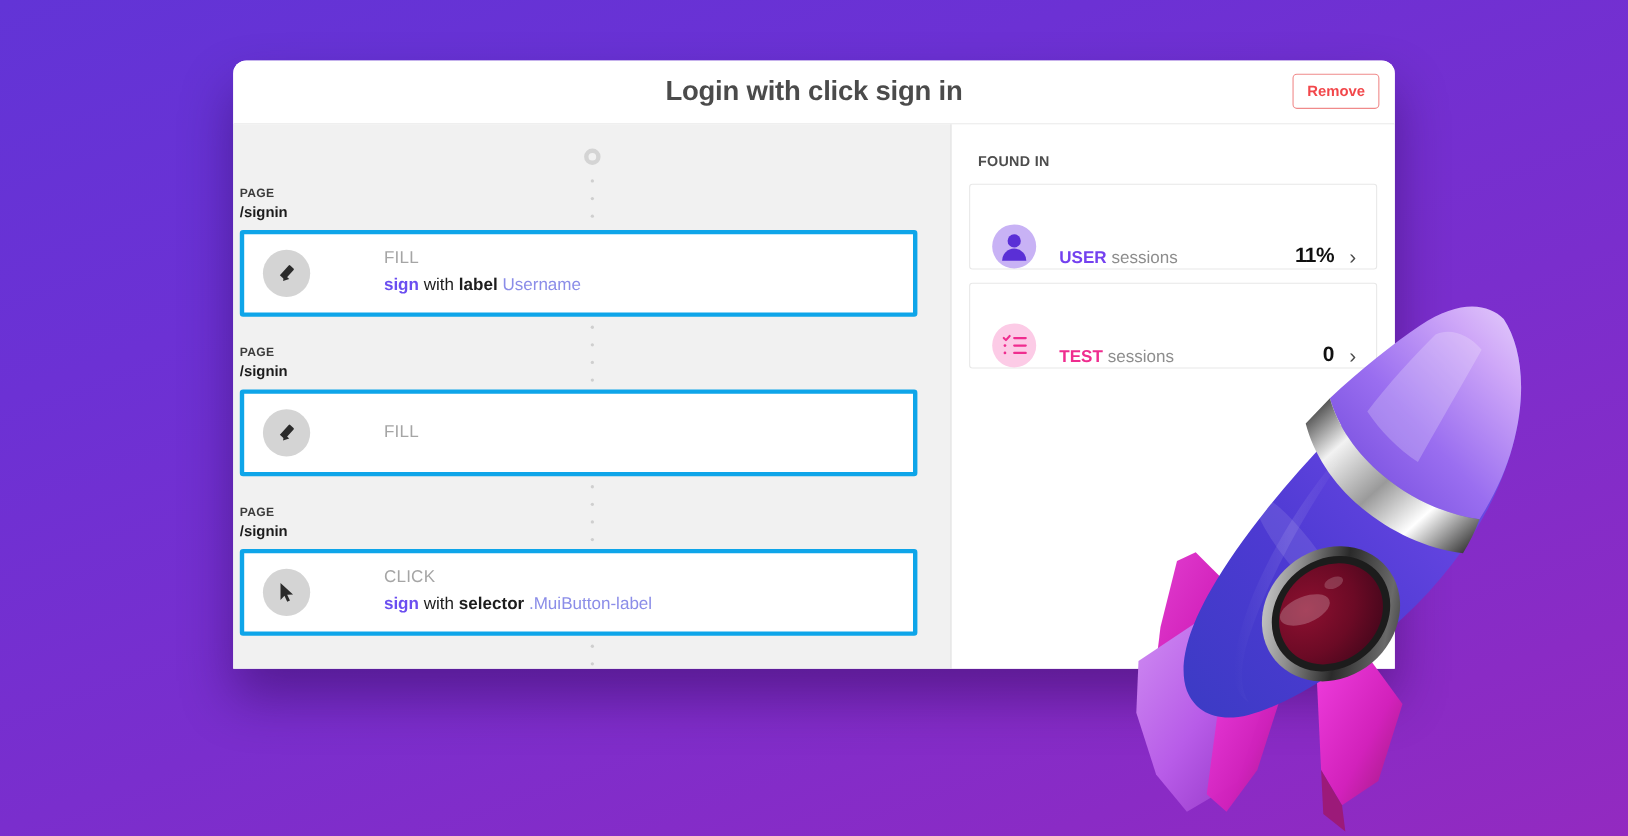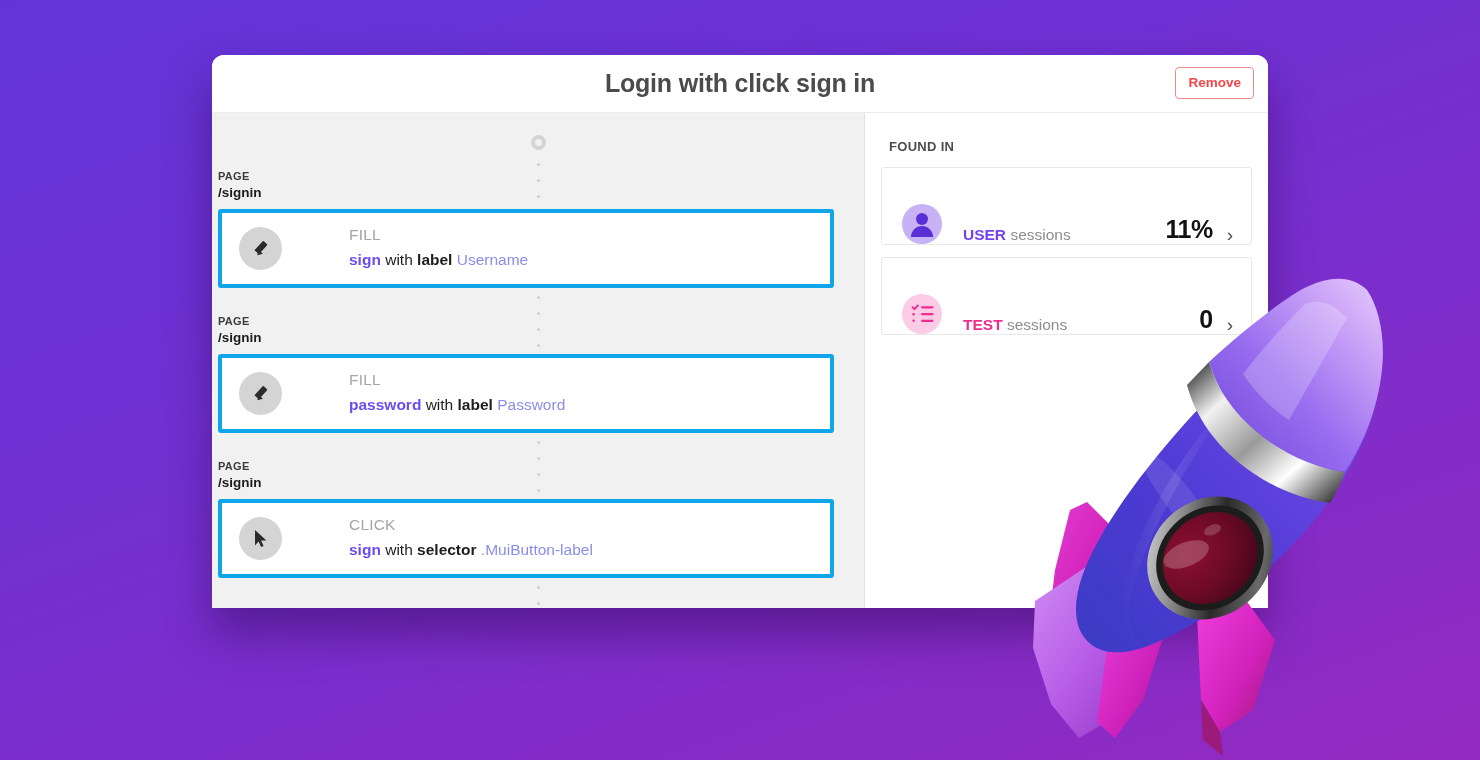--- a/index.html
+++ b/index.html
@@ -84,21 +84,21 @@
     display:flex; align-items:flex-end; padding:0 18px 0 20px; margin-bottom:12px;
     cursor:pointer;
   }
   .avatar{ width:40px; height:40px; border-radius:50%; flex:none; position:relative; }
   .av-user{ background:#c8b2f5; }
   .av-test{ background:#fccbe6; }
   .slabel{ margin-left:21px; font-size:15.5px; color:#8d8d8d; }
   .slabel b{ font-weight:bold; }
   .u-kind{ color:#7441ef; }
   .t-kind{ color:#ef2d8f; }
-  .sval{ margin-left:auto; font-size:25px; font-weight:bold; color:#111; letter-spacing:-.5px;}
+  .sval{ margin-left:auto; font-size:19px; font-weight:bold; color:#111; letter-spacing:-.5px;}
   .chev{ margin-left:14px; font-size:19px; color:#4a4a4a; line-height:1; }
 
   
   .person-head{ position:absolute; left:14px; top:9px; width:12px; height:12px;
                 border-radius:50%; background:#5a2fd6; }
   .person-body{ position:absolute; left:9px; top:22px; width:22px; height:11px;
                 border-radius:11px 11px 0 0; background:#5a2fd6; }
 
   
   #rocket{ position:absolute; left:975px; top:270px; width:430px; height:500px; }
@@ -168,26 +168,20 @@
         <div class="page-path">/signin</div>
         <div class="card">
           <div class="ibox">
             <div class="pencil">
                 <i></i>
                 <u></u>
               </div>
           </div>
           <div class="itxt">
             <div class="act">FILL</div>
-            <div class="desc">
-              <span class="tgt">password</span>
-              <span>with</span>
-              <span class="kw">label</span>
-              <span class="val">Password</span>
-            </div>
           </div>
         </div>
       </div>
 
       <div class="step" style="top:346px;">
         <div class="page-label">PAGE</div>
         <div class="page-path">/signin</div>
         <div class="card">
           <div class="ibox">
             <svg class="cursor" viewBox="0 0 14 19">

